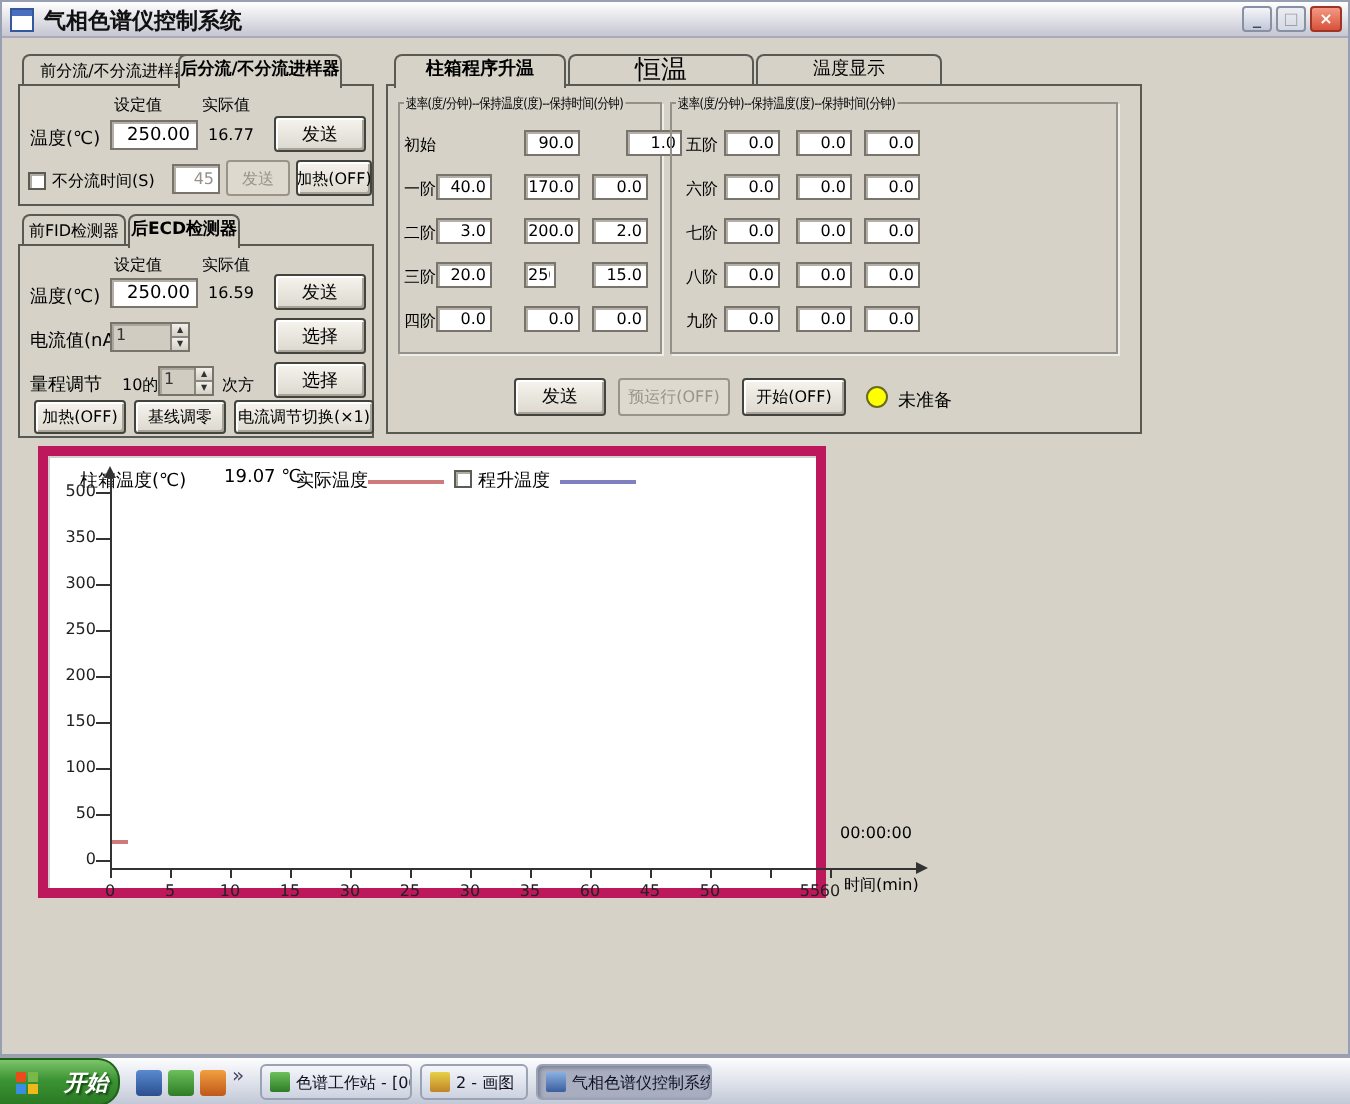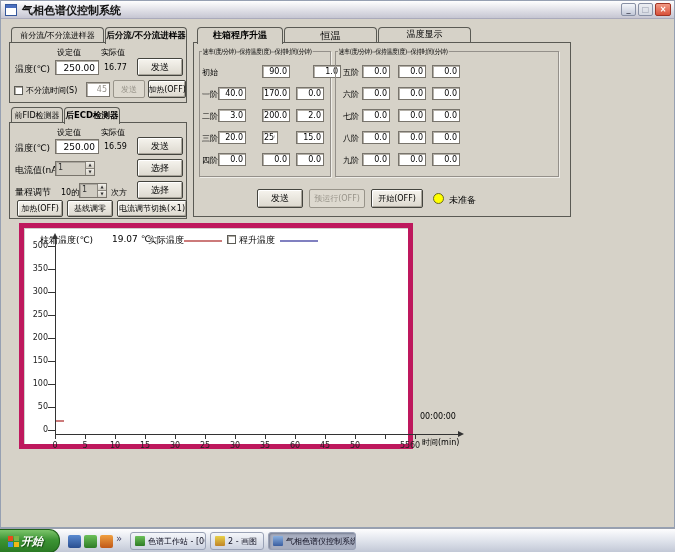--- a/index.html
+++ b/index.html
@@ -73,21 +73,21 @@
 
   
   .lamp { position:absolute; width:11px; height:11px; border-radius:50%; border:1px solid #6a6a20; }
 
   
   .taskbar { position:absolute; left:0; top:528px; width:675px; height:24px;
              background:linear-gradient(#fdfdfe,#dde1ea 55%,#c2c8d6); border-top:1px solid #9aa0ae; }
   .startbtn { position:absolute; left:0; top:0; width:60px; height:24px; border-radius:0 11px 11px 0;
               background:linear-gradient(#7cc46a,#3c9434 45%,#2a7a24); border:1px solid #1e6018; border-left:none;
               color:#fff; font-size:11px; font-weight:bold; font-style:italic;
-              display:flex; align-items:center; padding-left:21px; text-shadow:1px 1px 1px #184a14; }
+              display:flex; align-items:center; padding-left:32px; text-shadow:1px 1px 1px #184a14; }
   .winflag { position:absolute; left:8px; top:6px; width:11px; height:11px; }
   .winflag i { position:absolute; width:5px; height:5px; }
   .winflag .r { left:0; top:0; background:#e84b1c; }
   .winflag .g { left:6px; top:0; background:#7ab648; }
   .winflag .b { left:0; top:6px; background:#3a8ee0; }
   .winflag .y { left:6px; top:6px; background:#f0b818; }
   .ql-icon { position:absolute; top:6px; width:13px; height:13px; border-radius:2px; }
   .chevron { position:absolute; top:4px; font-size:10px; color:#446; }
   .taskbtn { position:absolute; top:3px; height:18px; border-radius:3px; border:1px solid #9aa2b6;
              background:linear-gradient(#f4f6fa,#ccd2e0); display:flex; align-items:center; gap:3px;
@@ -111,21 +111,21 @@
       <div class="title-text">气相色谱仪控制系统</div>
       <div class="tbtn min">_</div>
       <div class="tbtn max">□</div>
       <div class="tbtn close">×</div>
     </div>
 
     <div class="client">
 
       <div class="panel" style="left:8px; top:8px; width:178px; height:76px;">
         <div class="tab" style="left:2px; width:93px;">前分流/不分流进样器</div>
-        <div class="tab sel" style="left:96px; width:82px;">后分流/不分流进样器</div>
+        <div class="tab sel" style="left:80px; width:82px;">后分流/不分流进样器</div>
         <div class="tabbody" style="top:15px;"></div>
         <div class="lbl small" style="left:48px; top:20px; z-index:4;">设定值</div>
         <div class="lbl small" style="left:92px; top:20px; z-index:4;">实际值</div>
         <div class="lbl" style="left:6px; top:36px; z-index:4;">温度(℃)</div>
         <input class="inp" style="left: 46px; top: 33px; width: 44px; height: 15px; z-index: 4;" value="250.00">
         <div class="lbl small" style="left:95px; top:36px; z-index:4;">16.77</div>
         <div class="btn" style="left:128px; top:31px; width:46px; height:18px; z-index:4;">发送</div>
         <div class="chk" style="left:5px; top:59px; z-index:4;"></div>
         <div class="lbl small" style="left:17px; top:58px; z-index:4;">不分流时间(S)</div>
         <input class="inp mini dis" style="left: 77px; top: 55px; width: 24px; height: 15px; z-index: 4;" value="45">
@@ -163,21 +163,21 @@
         </div>
         <div class="lbl small" style="left:102px; top:80px; z-index:4;">次方</div>
         <div class="btn" style="left:128px; top:74px; width:46px; height:18px; z-index:4;">选择</div>
         <div class="btn fs8" style="left:8px; top:93px; width:46px; height:17px; z-index:4;">加热(OFF)</div>
         <div class="btn fs8" style="left:58px; top:93px; width:46px; height:17px; z-index:4;">基线调零</div>
         <div class="btn fs8" style="left:108px; top:93px; width:70px; height:17px; z-index:4;">电流调节切换(×1)</div>
       </div>
 
       <div class="panel" style="left:192px; top:8px; width:378px; height:190px;">
         <div class="tab sel" style="left:4px; width:86px; font-size:9px;">柱箱程序升温</div>
-        <div class="tab" style="left:91px; width:93px; font-size:10px;">恒温</div>
+        <div class="tab" style="left:91px; width:93px; font-size:13px;">恒温</div>
         <div class="tab" style="left:185px; width:93px; font-size:9px;font-family:Liberation Mono, monospace;">温度显示</div>
         <div class="tabbody" style="top:15px;"></div>
 
         <div class="group" style="left:6px; top:24px; width:132px; height:126px; z-index:4;">
           <div class="group-title">速率(度/分钟)--保持温度(度)--保持时间(分钟)</div>
           <div class="cell-lbl" style="left:2px; top:15px;">初始</div>
           <input class="inp mini" style="left: 62px; top: 13px; width: 28px; height: 13px;" value="90.0">
           <input class="inp mini" style="left: 113px; top: 13px; width: 28px; height: 13px;" value="1.0">
 
           <div class="cell-lbl" style="left:2px; top:37px;">一阶</div>

